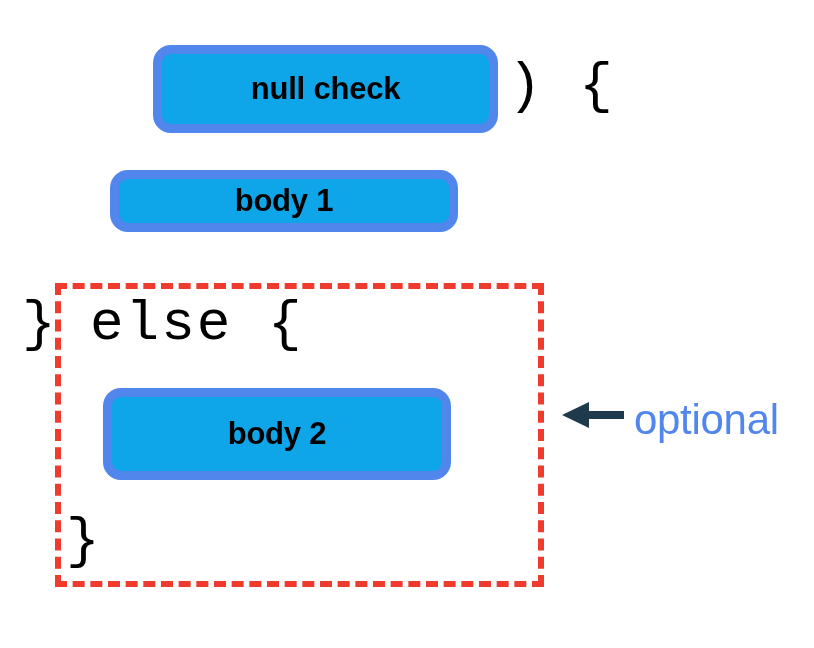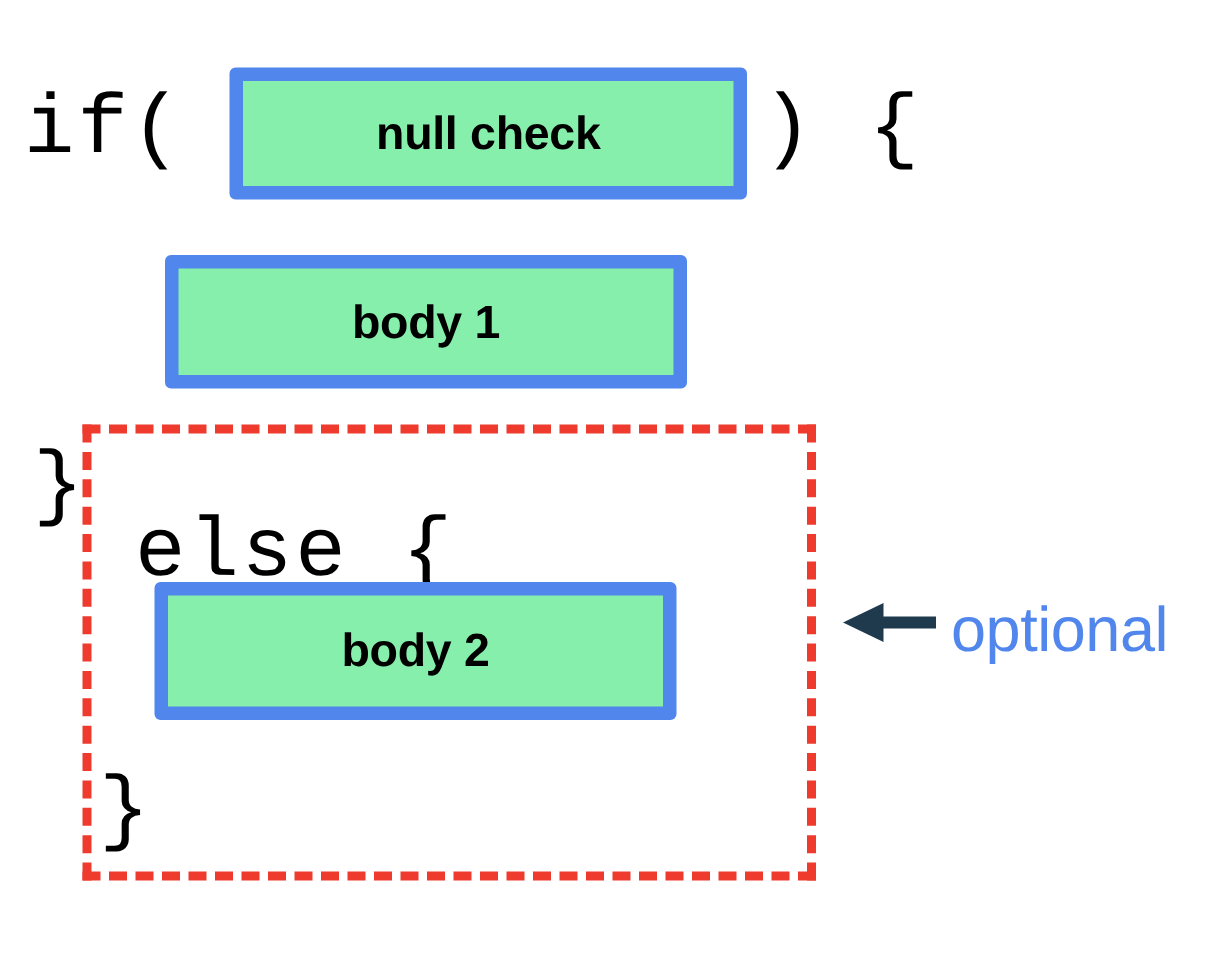--- a/index.html
+++ b/index.html
@@ -26,44 +26,44 @@
     font-size: 56px;
     line-height: 1;
     color: #000000;
     letter-spacing: 2px;
     white-space: pre;
     user-select: none;
   }
   #code-if      { left: 16px;  top: 58px; }
   #code-close   { left: 508px; top: 58px; }
   #code-brace-1 { left: 22px;  top: 296px; }
-  #code-else    { left: 90px;  top: 296px; margin-top: 44px; }
+  #code-else    { left: 90px;  top: 296px; }
   #code-brace-2 { left: 66px;  top: 513px; }
 
   
   .blue-box {
     position: absolute;
     box-sizing: border-box;
     border: 9px solid #5186ec;
-    border-radius: 4px;
-    background: #86efac;
+    border-radius: 18px;
+    background: #0ea5e9;
     display: flex;
     align-items: center;
     justify-content: center;
   }
   .blue-box .label {
     font-family: "Liberation Sans", sans-serif;
     font-size: 31px;
     font-weight: 700;
     color: #000000;
     letter-spacing: -0.2px;
     white-space: nowrap;
   }
   #box-null-check { left: 153px; top: 45px;  width: 345px; height: 88px; }
-  #box-body-1     { left: 110px; top: 170px; width: 348px; height: 89px; }
+  #box-body-1     { left: 110px; top: 170px; width: 348px; height: 62px; }
   #box-body-2     { left: 103px; top: 388px; width: 348px; height: 92px; }
 
   
   #optional-region {
     position: absolute;
     left: 55px;
     top: 283px;
     width: 489px;
     height: 304px;
     box-sizing: border-box;
@@ -90,21 +90,20 @@
     color: #5186ec;
     letter-spacing: -0.3px;
     white-space: nowrap;
   }
 </style>
 </head>
 <body>
 
 <div id="diagram">
 
-  <div class="code" id="code-if">if(</div>
 
   <div class="blue-box" id="box-null-check">
     <span class="label">null check</span>
   </div>
 
   <div class="code" id="code-close">) {</div>
 
   <div class="blue-box" id="box-body-1">
     <span class="label">body 1</span>
   </div>

